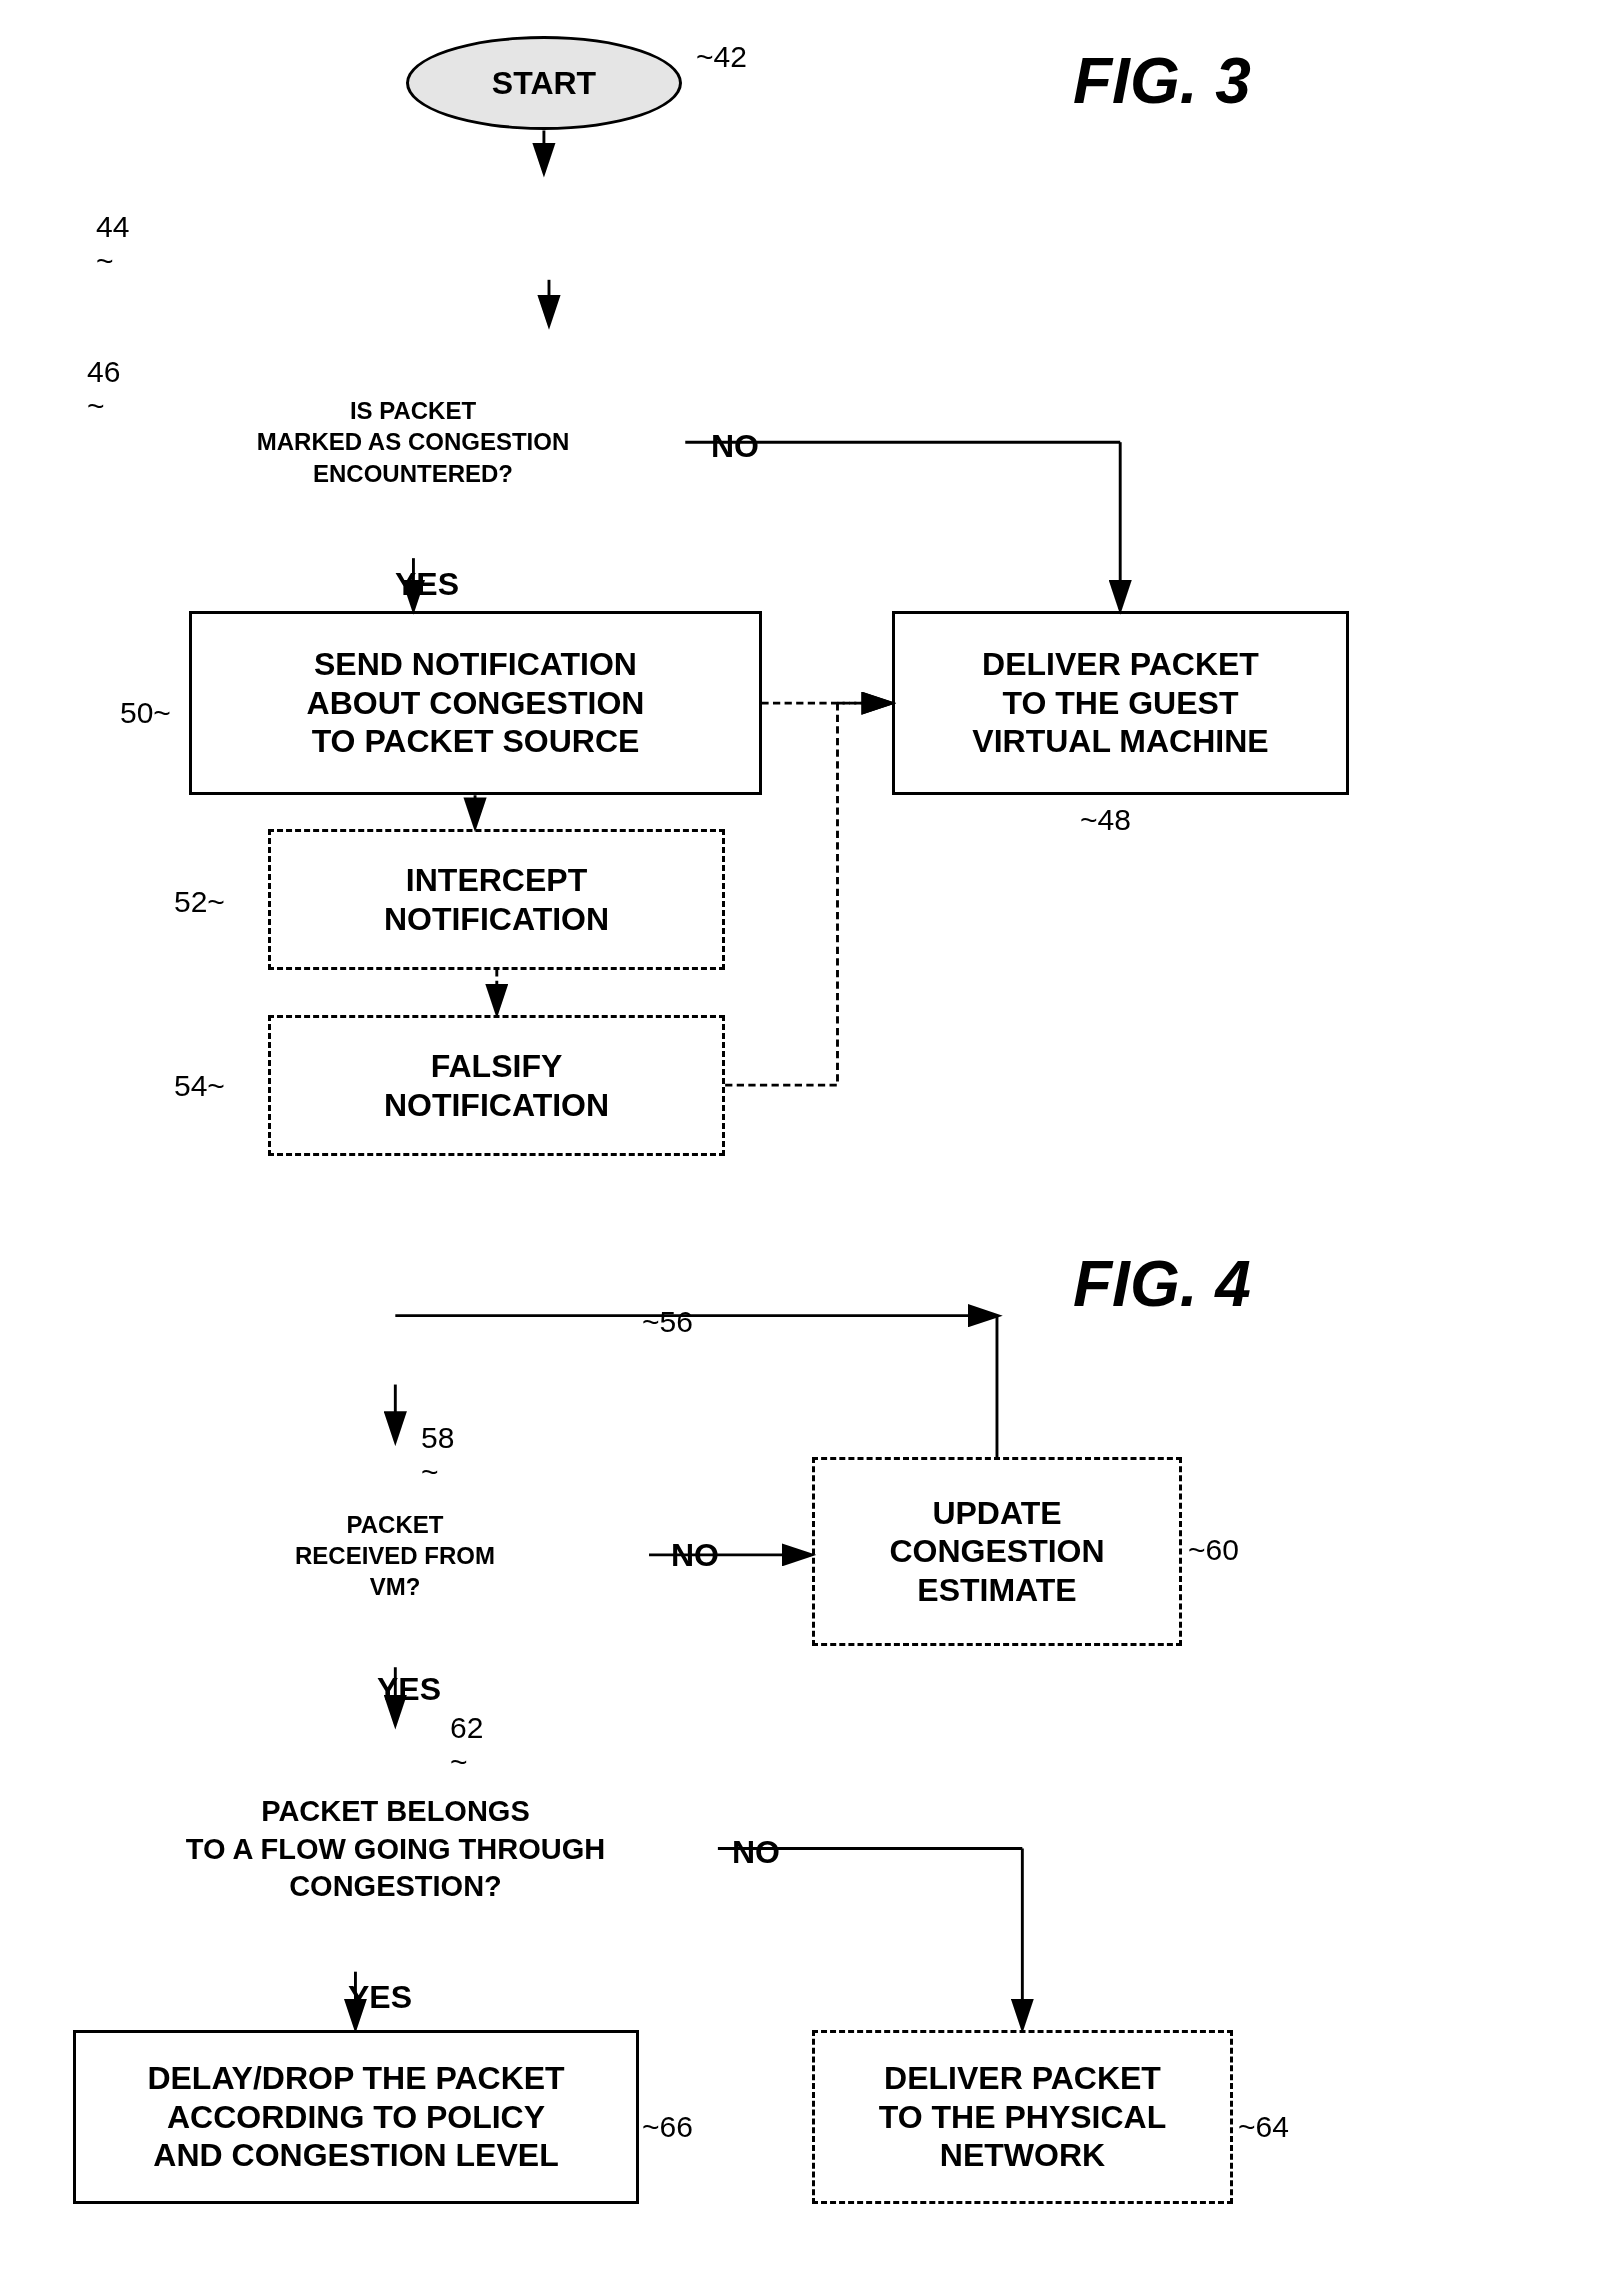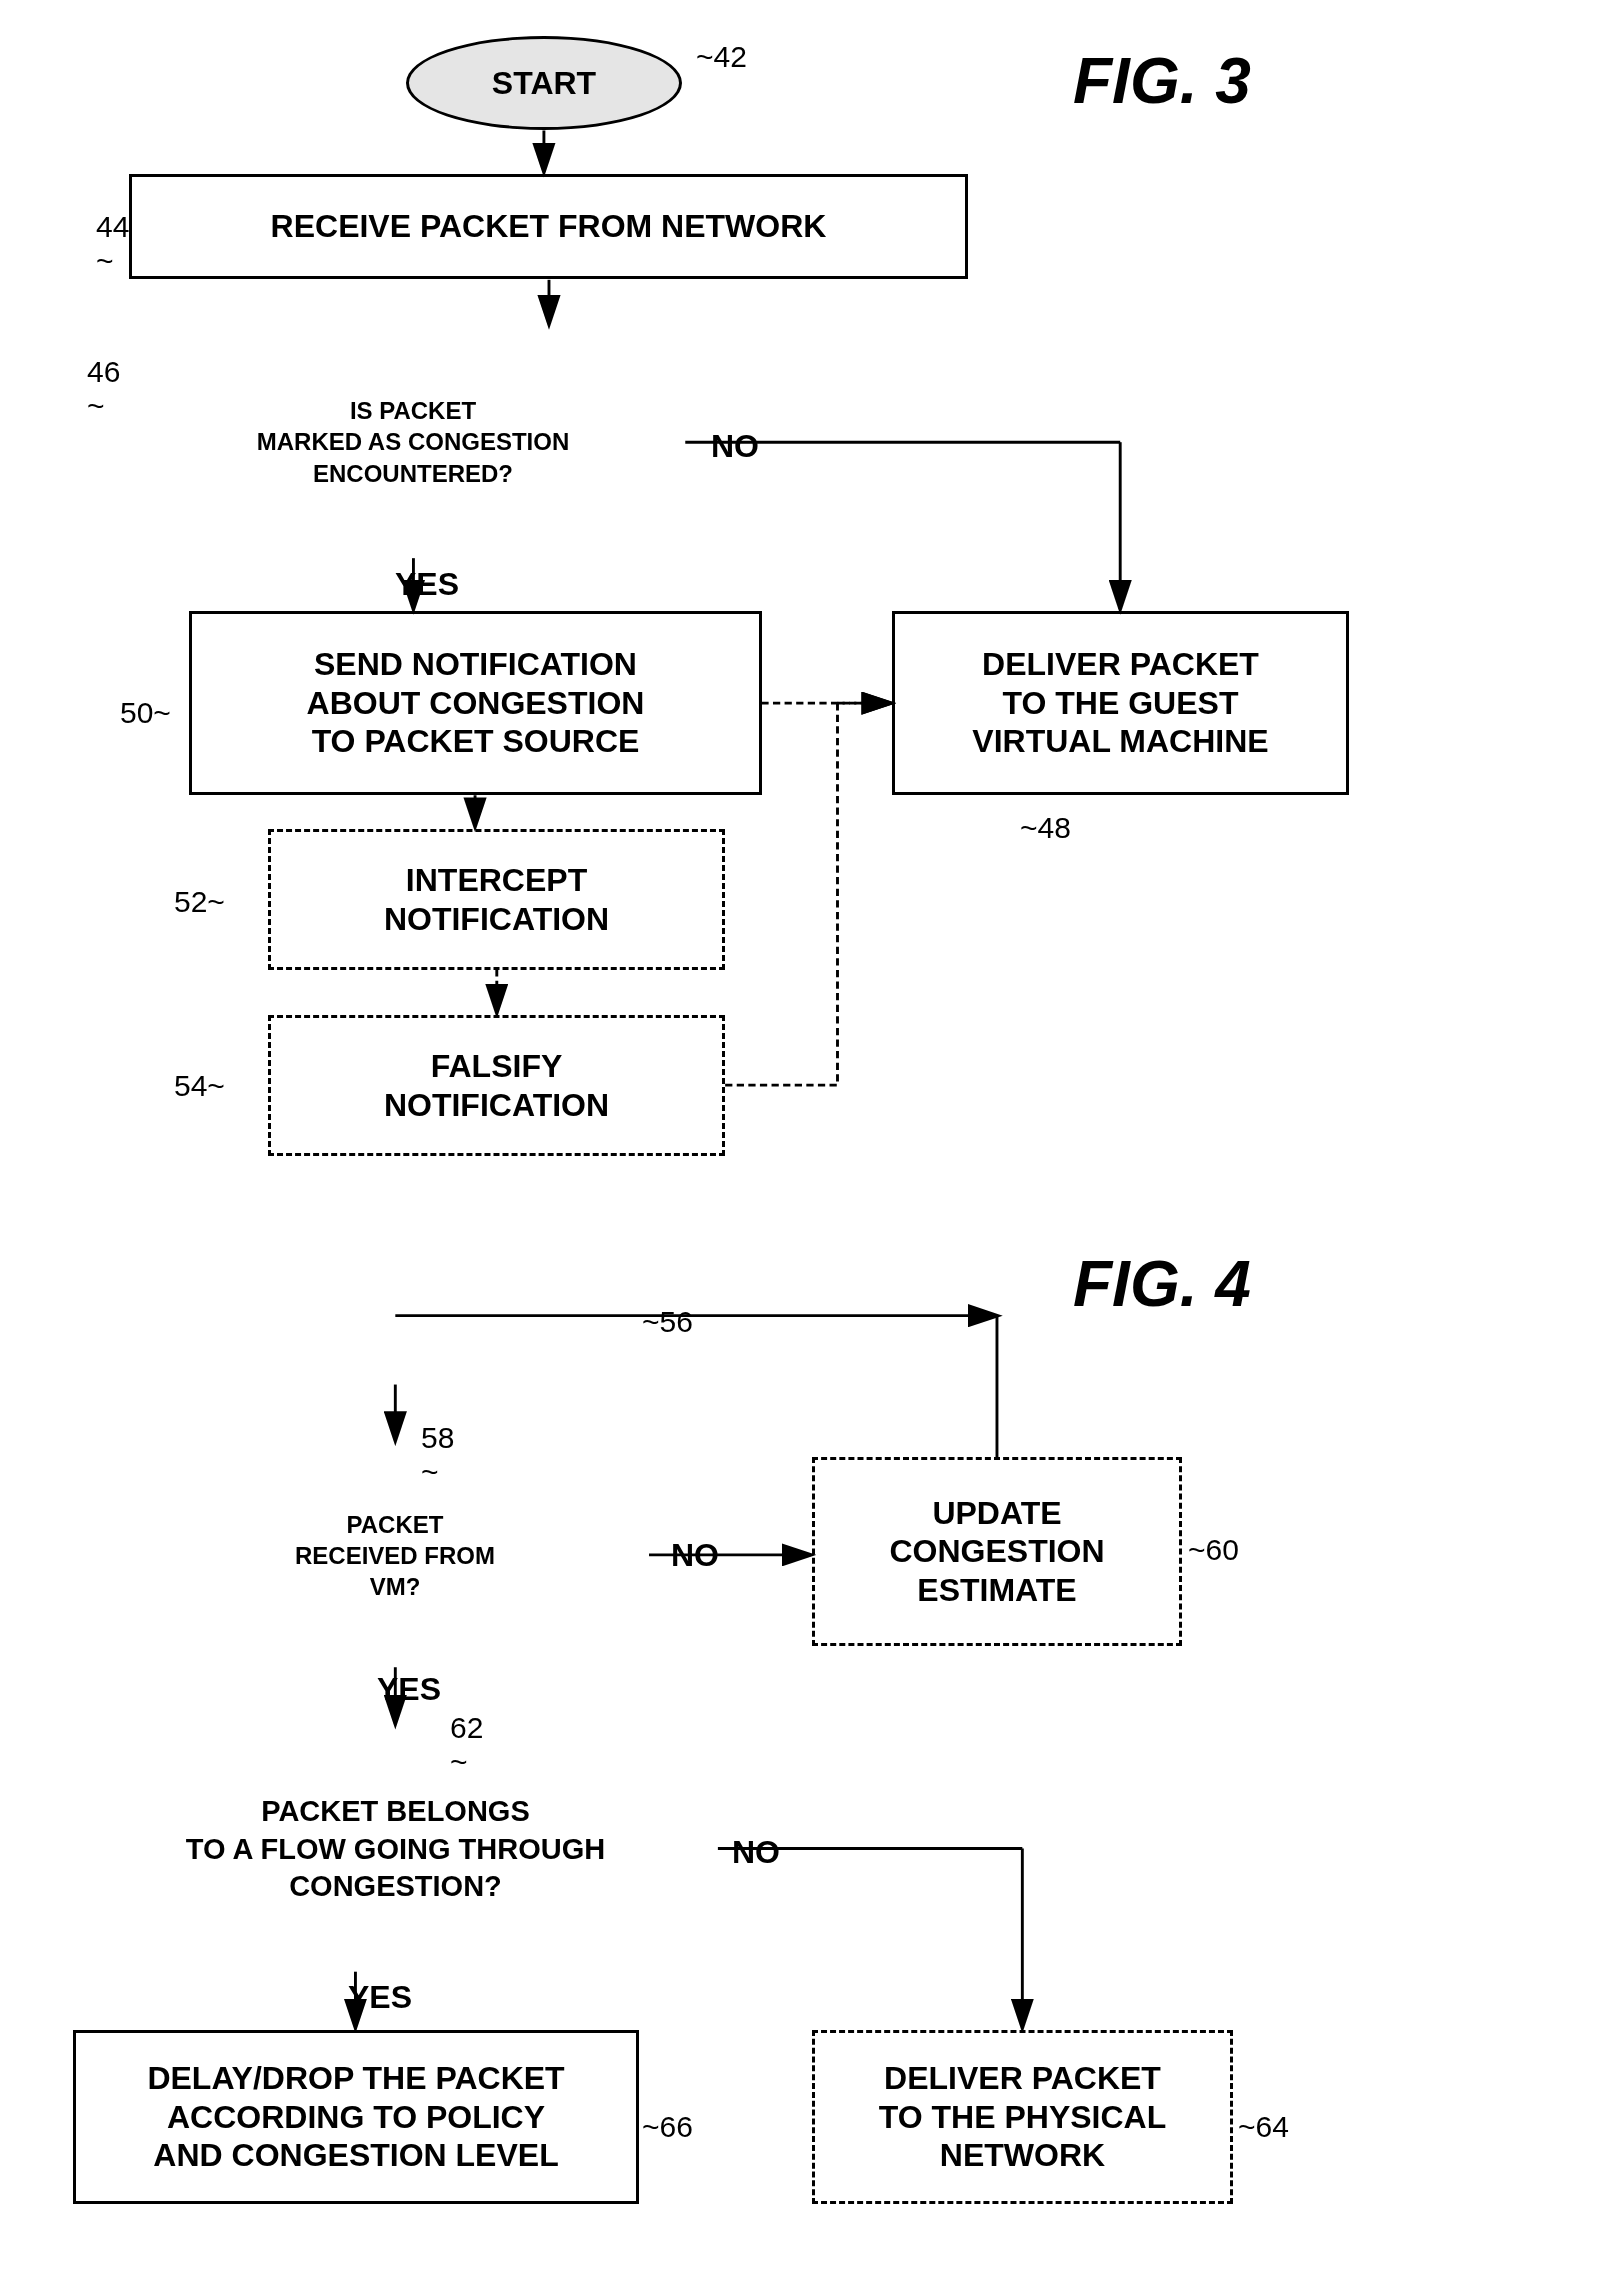--- a/index.html
+++ b/index.html
@@ -116,23 +116,20 @@
   <div class="fig-label" style="left:1073px; top:44px;">FIG. 3</div>
 
   <div class="shape oval" style="left:406px; top:36px; width:276px; height:94px;">
     <span class="text-content">START</span>
   </div>
 
   <div class="ref-num" style="left:696px; top:40px;">~42</div>
 
   <div class="ref-num" style="left:96px; top:210px;">44<br>~</div>
 
-  <div class="shape box-solid" style="left:129px; top:174px; width:839px; height:105px;">
-    <span class="text-content">RECEIVE PACKET FROM NETWORK</span>
-  </div>
 
   <div class="ref-num" style="left:87px; top:355px;">46<br>~</div>
 
   <div class="diamond-wrap" style="left:141px; top:326px; width:544px; height:232px;">
     <svg class="diamond-svg" viewBox="0 0 750 320" preserveAspectRatio="none">
       <polygon points="375,5 745,160 375,315 5,160" fill="white" stroke="black" stroke-width="5"></polygon>
     </svg>
     <div class="diamond-inner">
       <div class="diamond-text" style="white-space:pre-line;">IS PACKET
 MARKED AS CONGESTION
@@ -151,21 +148,21 @@
   </div>
 
   <div class="ref-num" style="left:120px; top:696px;">50~</div>
 
   <div class="shape box-solid" style="left:892px; top:611px; width:457px; height:184px;">
     <span class="text-content" style="white-space:pre-line;">DELIVER PACKET
 TO THE GUEST
 VIRTUAL MACHINE</span>
   </div>
 
-  <div class="ref-num" style="left:1020px; top:803px;margin-top:8px;">~48</div>
+  <div class="ref-num" style="left:1080px; top:803px;">~48</div>
 
   <div class="shape box-dashed" style="left:268px; top:829px; width:457px; height:141px;">
     <span class="text-content" style="white-space:pre-line;">INTERCEPT
 NOTIFICATION</span>
   </div>
 
   <div class="ref-num" style="left:174px; top:885px;">52~</div>
 
   <div class="shape box-dashed" style="left:268px; top:1015px; width:457px; height:141px;">
     <span class="text-content" style="white-space:pre-line;">FALSIFY

